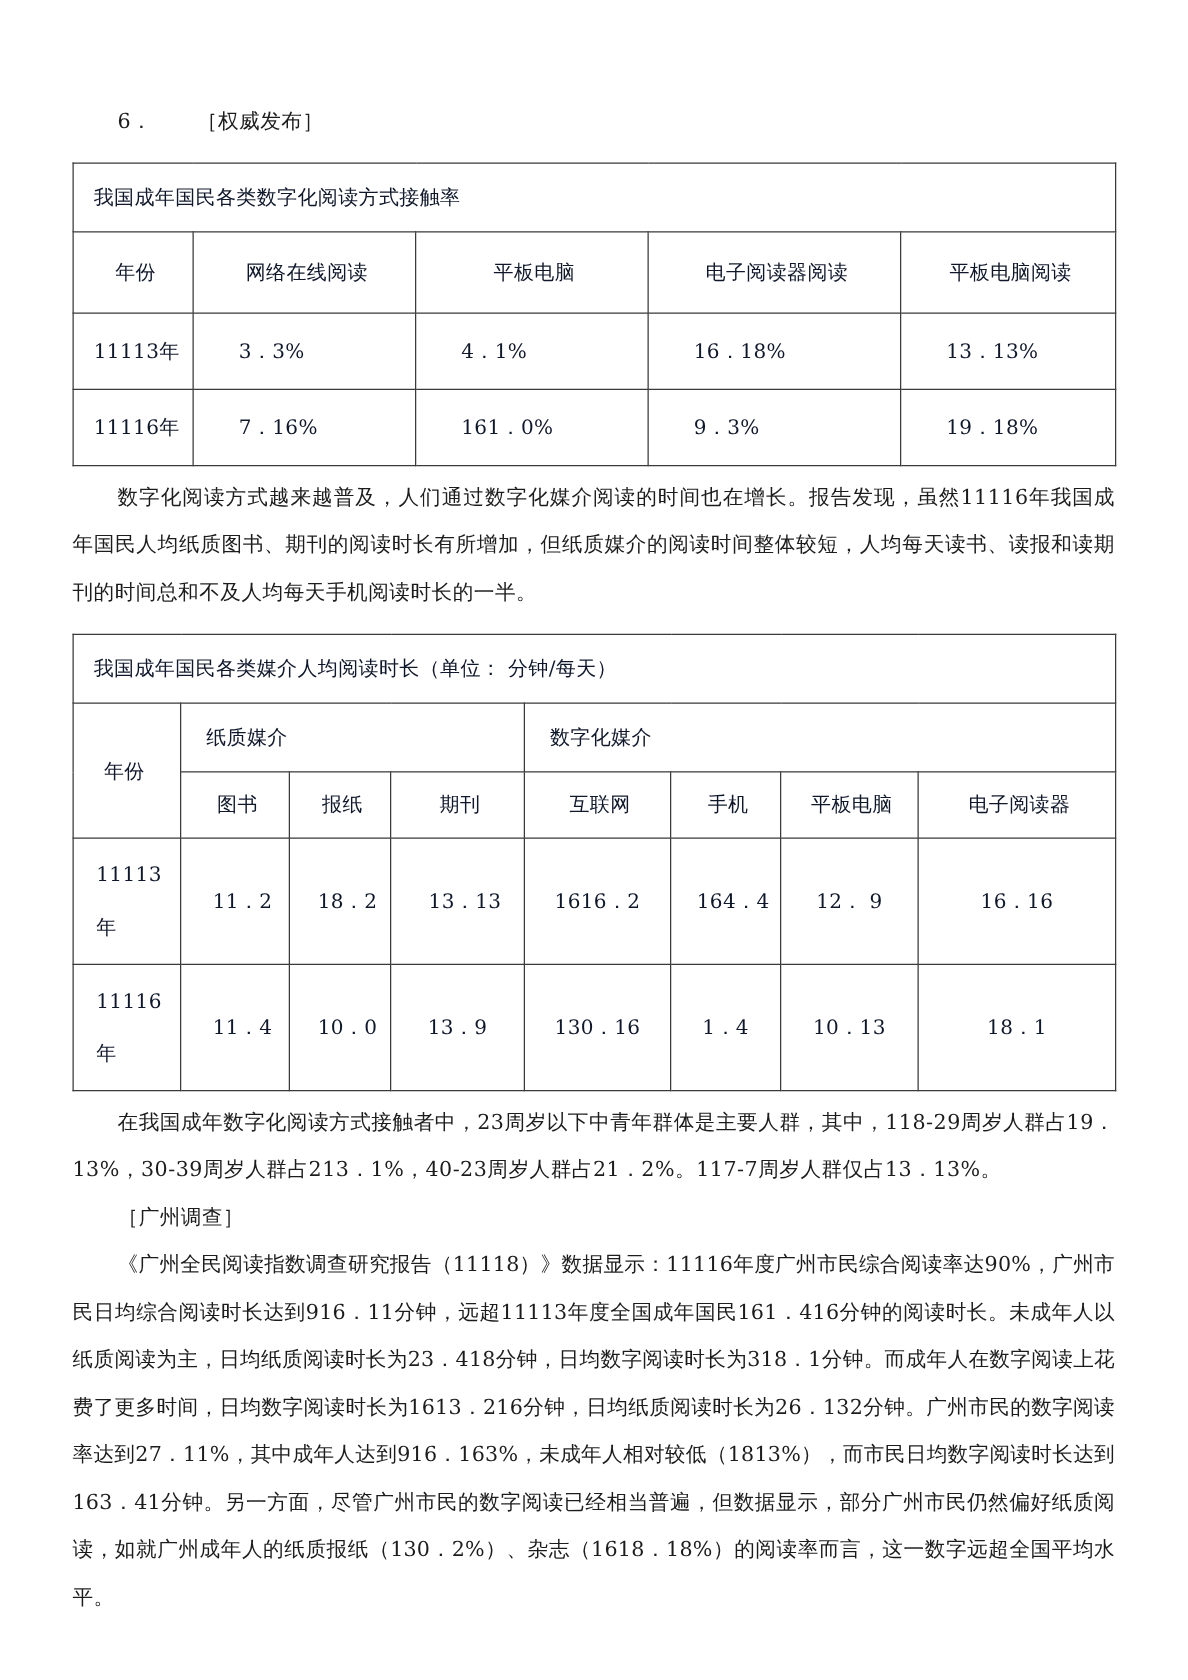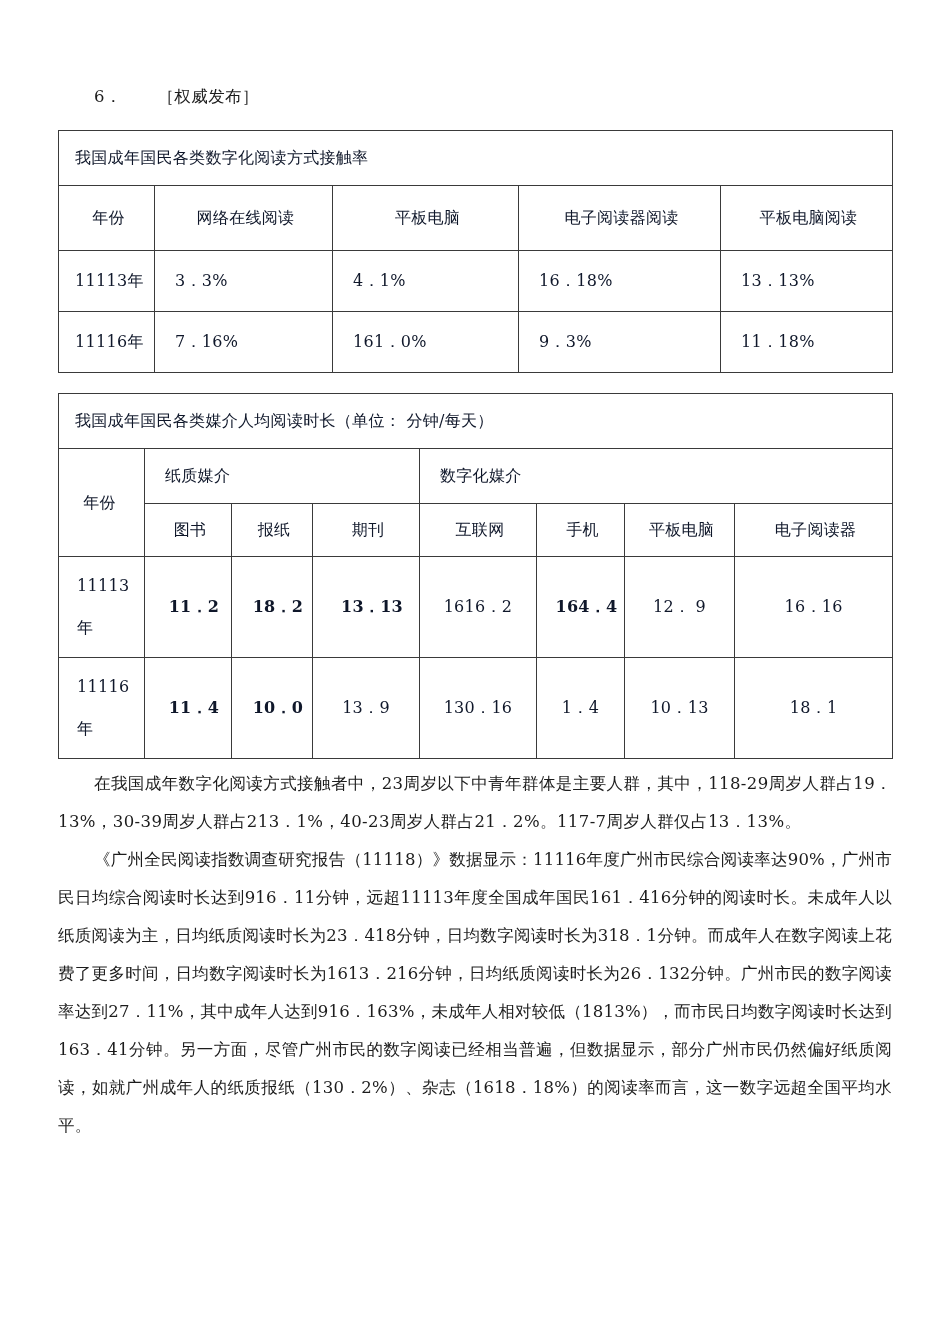--- a/index.html
+++ b/index.html
@@ -70,41 +70,41 @@
   }
 
   
   .t1 col.c0 { width: 96px; }
   .t1 col.c1 { width: 178px; }
   .t1 col.c2 { width: 186px; }
   .t1 col.c3 { width: 202px; }
   .t1 col.c4 { width: 172px; }
   .t1 td.hdr-cell { text-align: center; }
   .t1 td.yr { padding-left: 16px; }
-  .t1 td.val { padding-left: 20px; }
+  .t1 td.val { padding-left: 36px; }
 
   
   .t2 col.d0 { width: 86px; }
   .t2 col.d1 { width: 87px; }
   .t2 col.d2 { width: 81px; }
   .t2 col.d3 { width: 107px; }
   .t2 col.d4 { width: 117px; }
   .t2 col.d5 { width: 88px; }
   .t2 col.d6 { width: 110px; }
   .t2 col.d7 { width: 158px; }
   .t2 td.grp { height: 46px; padding-left: 20px; }
   .t2 td.sub { height: 44px; text-align: center; }
   .t2 td.yrspan { text-align: center; padding-left: 6px; }
   .t2 td.big { height: 92px; }
   .t2 td.cellnum {
     text-align: center;
     line-height: 42px;
     padding: 2px 6px;
   }
-  .t2 td.cellnum.padleft { padding-left: 18px; font-weight: bold; }
+  .t2 td.cellnum.padleft { padding-left: 18px; }
   .t2 td.yearcell {
     line-height: 42px;
     padding-left: 18px;
     text-align: left;
   }
 </style>
 </head>
 <body>
 
 <div class="page">
@@ -141,25 +141,26 @@
         <td class="data-cell val">3．3%</td>
         <td class="data-cell val">4．1%</td>
         <td class="data-cell val">16．18%</td>
         <td class="data-cell val">13．13%</td>
       </tr>
       <tr>
         <td class="data-cell yr">11116年</td>
         <td class="data-cell val">7．16%</td>
         <td class="data-cell val">161．0%</td>
         <td class="data-cell val">9．3%</td>
-        <td class="data-cell val">11．18%</td>
+        <td class="data-cell val">19．18%</td>
       </tr>
     </tbody>
   </table>
 
+  <p class="para indent-1">数字化阅读方式越来越普及，人们通过数字化媒介阅读的时间也在增长。报告发现，虽然11116年我国成年国民人均纸质图书、期刊的阅读时长有所增加，但纸质媒介的阅读时间整体较短，人均每天读书、读报和读期刊的时间总和不及人均每天手机阅读时长的一半。</p>
 
   <div class="block-gap-sm"></div>
 
   <table class="doc-table t2">
     <colgroup>
       <col class="d0">
         <col class="d1">
         <col class="d2">
         <col class="d3">
       <col class="d4">
@@ -203,16 +204,17 @@
         <td class="big cellnum">130．16</td>
         <td class="big cellnum">1．4</td>
         <td class="big cellnum">10．13</td>
         <td class="big cellnum">18．1</td>
       </tr>
     </tbody>
   </table>
 
   <p class="para indent-1">在我国成年数字化阅读方式接触者中，23周岁以下中青年群体是主要人群，其中，118-29周岁人群占19．13%，30-39周岁人群占213．1%，40-23周岁人群占21．2%。117-7周岁人群仅占13．13%。</p>
 
+  <p class="para indent-1">［广州调查］</p>
 
   <p class="para indent-1 tight">《广州全民阅读指数调查研究报告（11118）》数据显示：11116年度广州市民综合阅读率达90%，广州市民日均综合阅读时长达到916．11分钟，远超11113年度全国成年国民161．416分钟的阅读时长。未成年人以纸质阅读为主，日均纸质阅读时长为23．418分钟，日均数字阅读时长为318．1分钟。而成年人在数字阅读上花费了更多时间，日均数字阅读时长为1613．216分钟，日均纸质阅读时长为26．132分钟。广州市民的数字阅读率达到27．11%，其中成年人达到916．163%，未成年人相对较低（1813%），而市民日均数字阅读时长达到163．41分钟。另一方面，尽管广州市民的数字阅读已经相当普遍，但数据显示，部分广州市民仍然偏好纸质阅读，如就广州成年人的纸质报纸（130．2%）、杂志（1618．18%）的阅读率而言，这一数字远超全国平均水平。</p>
 
 </div>
 
 </body></html>

